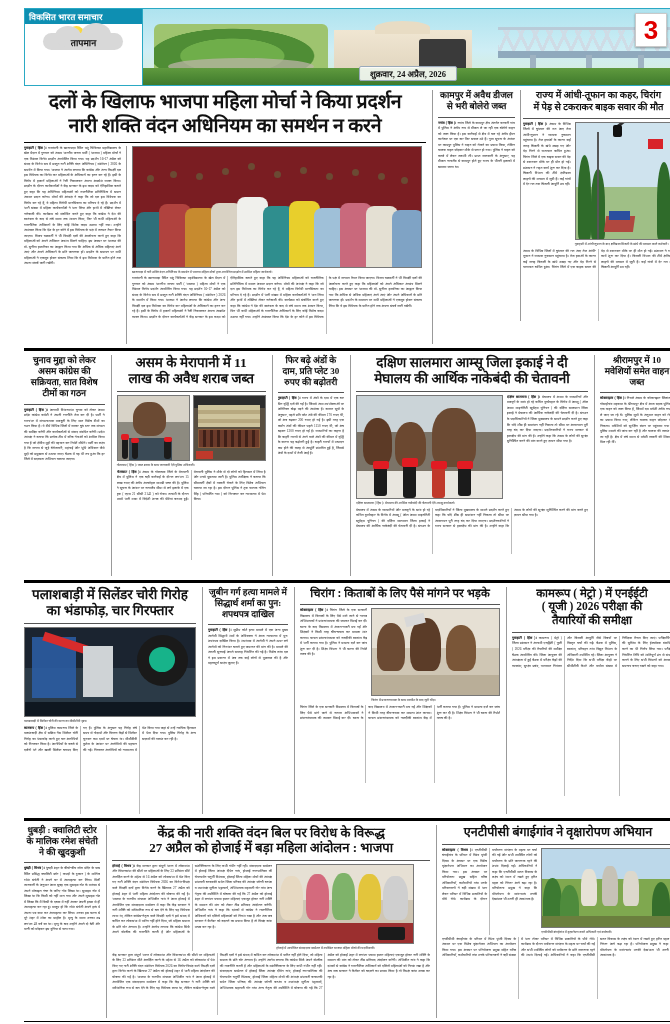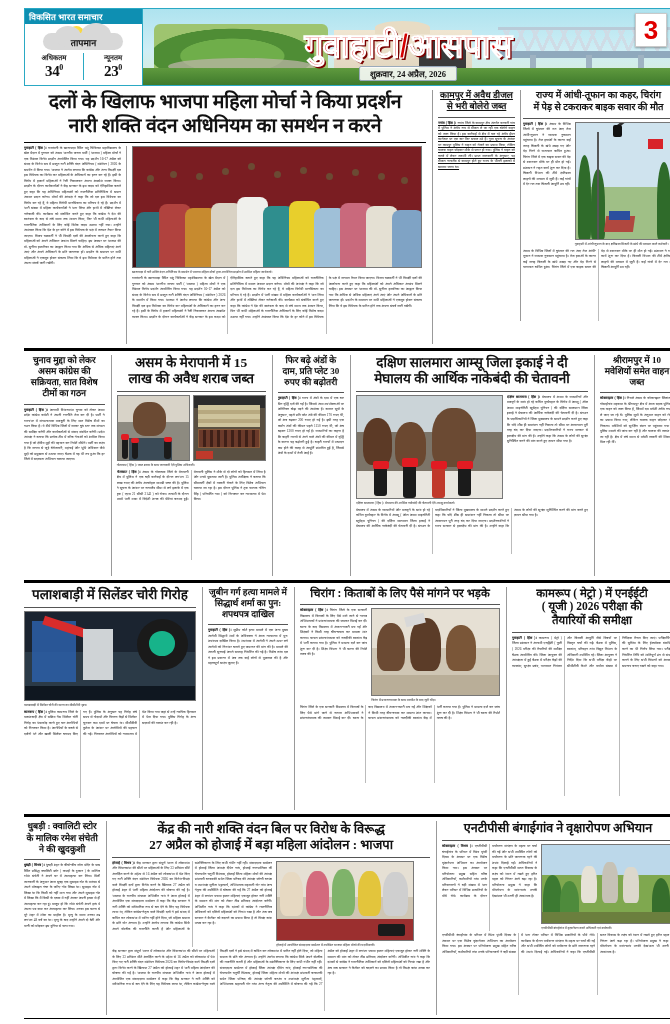--- a/index.html
+++ b/index.html
@@ -137,48 +137,36 @@
   <div class="masthead">
 
     <div class="mast-weather">
       <div class="vb-strip">विकसित भारत समाचार</div>
       <div class="wx-body">
         <div class="cloud-wrap">
           <div class="sun"></div>
           <div class="cloud"></div>
           <div class="wx-label">तापमान</div>
         </div>
-        <div class="wx-cols">
-          <div class="wx-col">
-            <div class="ttl">अधिकतम</div>
-            <div class="val"><span>34</span><sup>0</sup></div>
-          </div>
-          <div class="wx-sep"></div>
-          <div class="wx-col">
-            <div class="ttl">न्यूनतम</div>
-            <div class="val"><span>23</span><sup>0</sup></div>
-          </div>
-        </div>
       </div>
     </div>
 
     <div class="mast-art">
       <div class="sky"></div>
       <div class="park"></div>
       <div class="bldg"></div>
       <div class="monu"></div>
       <div class="bridge">
         <div class="truss"></div>
         <div class="deck"></div>
         <div class="pier" style="left:18%"></div>
         <div class="pier" style="left:50%"></div>
         <div class="pier" style="left:80%"></div>
       </div>
       <div class="greenery"></div>
-      <div class="mast-title">गुवाहाटी/आसपास</div>
       <div class="mast-date">शुक्रवार, 24 अप्रैल, 2026</div>
     </div>
 
     <div class="pagebadge">3</div>
   </div>
 
   <div class="band" style="margin-top:4px;">
 
     <div class="col" style="width:404px;">
       <h1 class="lead">दलों के खिलाफ भाजपा महिला मोर्चा ने किया प्रदर्शन</h1>
@@ -218,21 +206,21 @@
             <div class="head" style="left:93%; top:25%"></div>
           </div>
           <div class="cap" style="margin-top:2px;">खानापाड़ा में नारी शक्ति वंदन अधिनियम के समर्थन में भाजपा महिला मोर्चा द्वारा आयोजित प्रदर्शन में शामिल महिला कार्यकर्ता।</div>
           <div class="body-txt cols3" style="height:58px; margin-top:2px;">राजधानी के खानापाड़ा स्थित पशु चिकित्सा महाविद्यालय के खेल मैदान में गुरुवार को असम भारतीय जनता पार्टी ( भाजपा ) महिला मोर्चा ने एक विशाल विरोध प्रदर्शन आयोजित किया गया। यह प्रदर्शन 16-17 अप्रैल को संसद के विरोध सत्र में प्रस्तुत नारी शक्ति वंदन अधिनियम ( संशोधन ) 2026 के समर्थन में किया गया। भाजपा ने आरोप लगाया कि कांग्रेस और अन्य विपक्षी दल इस विधेयक का विरोध कर महिलाओं के अधिकारों का हनन कर रहे हैं। इसी के विरोध में हजारों महिलाओं ने रैली निकालकर अपना आक्रोश व्यक्त किया। प्रदर्शन के दौरान कार्यकर्ताओं ने केंद्र सरकार के इस कदम को ऐतिहासिक बताते हुए कहा कि यह अधिनियम महिलाओं को राजनीतिक प्रतिनिधित्व में समान अवसर प्रदान करेगा। मोर्चा की अध्यक्ष ने कहा कि जो दल इस विधेयक का विरोध कर रहे हैं, वे महिला विरोधी मानसिकता का परिचय दे रहे हैं। प्रदर्शन में भारी संख्या में महिला कार्यकर्ताओं ने भाग लिया और हाथों में तख्तियां लेकर नारेबाजी की। कार्यक्रम को संबोधित करते हुए कहा कि कांग्रेस ने देश की स्वतंत्रता के बाद से लंबे समय तक शासन किया, फिर भी कभी महिलाओं के राजनीतिक अधिकारों के लिए कोई विशेष कदम उठाया नहीं गया। उन्होंने आश्वस्त किया कि देश के हर कोने में इस विधेयक के पक्ष में जनमत तैयार किया जाएगा। विजय चक्रवर्ती ने भी विपक्षी दलों की आलोचना करते हुए कहा कि महिलाओं को अपने अधिकार अवश्य मिलने चाहिए। इस अवसर पर भाजपा की डॉ. सुनीता हजारिका का आह्वान किया गया कि अधिक से अधिक महिलाएं आगे आएं और अपने अधिकारों के प्रति जागरूक हों। प्रदर्शन के समापन पर सभी महिलाओं ने एकजुट होकर संकल्प लिया कि वे इस विधेयक के पारित होने तक अपना संघर्ष जारी रखेंगी।</div>
         </div>
       </div>
     </div>
 
     <div class="col vsep" style="width:242px; padding-left:5px;">
       <div style="display:flex; gap:5px;">
-        <div style="width:78px;text-decoration:underline;">
+        <div style="width:78px;">
           <h3 class="hd-s">कामपुर में अवैध डीजल से भरी बोलेरो जब्त</h3>
           <div class="rule thin"></div>
           <div class="body-txt" style="height:196px;"><span class="dl">नगांव ( हिंस )।</span> <span>नगांव जिले के कामपुर क्षेत्र अंतर्गत करकरी गांव में पुलिस ने अवैध रूप से डीजल ले जा रही एक बोलेरो वाहन को जब्त किया है। इस कार्रवाई से क्षेत्र में चल रहे अवैध ईंधन कारोबार पर एक बार फिर सवाल उठे हैं। गुप्त सूचना के आधार पर कामपुर पुलिस ने वाहन को रोकने का प्रयास किया, लेकिन चालक वाहन छोड़कर मौके से फरार हो गया। पुलिस ने वाहन को कब्जे में लेकर तलाशी ली। प्राप्त जानकारी के अनुसार, यह डीजल नागालैंड से कामपुर होते हुए राज्य के भीतरी इलाकों में खपाया जाता था।</span></div>
         </div>
         <div style="width:154px; border-left:.7px solid #999; padding-left:2px;">
           <h3 class="hd-s" style="font-size:9.5px;">राज्य में आंधी-तूफान का कहर, चिरांग</h3>
           <h3 class="hd-s" style="font-size:9.5px;">में पेड़ से टकराकर बाइक सवार की मौत</h3>
           <div class="rule thin"></div>
           <div style="display:flex; gap:4px;">
             <div style="width:48px;" class="body-txt"><span class="dl">गुवाहाटी ( हिंस )।</span> <span>असम के विभिन्न जिलों में बुधवार की रात आए तेज आंधी-तूफान ने व्यापक नुकसान पहुंचाया है। तेज हवाओं के कारण कई जगह बिजली के खंभे उखड़ गए और पेड़ गिरने से यातायात बाधित हुआ। चिरांग जिले में एक बाइक सवार की पेड़ से टकराकर मौके पर ही मौत हो गई। प्रशासन ने राहत कार्य शुरू कर दिया है। बिजली विभाग की टीमें क्षतिग्रस्त लाइनों की मरम्मत में जुटी हैं। कई गांवों में देर रात तक बिजली आपूर्ति ठप रही।</span></div>
@@ -262,21 +250,21 @@
 
   <div class="band">
 
     <div class="col" style="width:85px;">
       <h3 class="hd-s">चुनाव मुद्दा को लेकर असम कांग्रेस की सक्रियता, सात विशेष टीमों का गठन</h3>
       <div class="rule thin"></div>
       <div class="body-txt" style="height:168px;"><span class="dl">गुवाहाटी ( हिंस )।</span> <span>आगामी विधानसभा चुनाव को लेकर असम प्रदेश कांग्रेस कमेटी ने अपनी रणनीति तेज कर दी है। पार्टी ने राज्यभर में संगठनात्मक मजबूती के लिए सात विशेष टीमों का गठन किया है। ये टीमें विभिन्न जिलों में जाकर बूथ स्तर तक संगठन की समीक्षा करेंगी और कार्यकर्ताओं से संवाद स्थापित करेंगी। प्रदेश अध्यक्ष ने बताया कि प्रत्येक टीम में वरिष्ठ नेताओं को शामिल किया गया है जो क्षेत्रीय मुद्दों की पहचान कर रिपोर्ट सौंपेंगे। पार्टी का लक्ष्य है कि जनता से जुड़े बेरोजगारी, महंगाई और भूमि अधिकार जैसे मुद्दों को प्रमुखता से उठाया जाए। बैठक में यह भी तय हुआ कि हर जिले में सदस्यता अभियान चलाया जाएगा।</span></div>
     </div>
 
     <div class="col vsep" style="width:155px; padding-left:5px;">
-      <h2 class="hd">असम के मेरापानी में 15</h2>
+      <h2 class="hd">असम के मेरापानी में 11</h2>
       <h2 class="hd">लाख की अवैध शराब जब्त</h2>
       <div class="rule thin"></div>
       <div style="display:flex; gap:3px;">
         <div class="photo presser" style="width:74px; height:66px;">
           <div class="ph-sky"></div>
           <div style="position:absolute; left:22%; top:10%; width:46%; height:52%; background:#6b4a33; border-radius:45% 45% 38% 38%;"></div>
           <div style="position:absolute; left:16%; bottom:0; width:60%; height:34%; background:#3a4a56;"></div>
           <div class="mic" style="left:6%;"></div>
           <div class="mic" style="left:20%; height:28%;"></div>
           <div class="mic" style="left:66%; height:30%;"></div>
@@ -328,20 +316,21 @@
       <div class="body-txt" style="height:166px;"><span class="dl">कोकराझार ( हिंस )।</span> <span>निचले असम के कोकराझार जिलांतर्गत गोसाईगांव महकमा के श्रीरामपुर क्षेत्र में आज सड़क पुलिस ने एक वाहन को जब्त किया है, जिसमें दस मवेशी अवैध रूप से ले जाए जा रहे थे। पुलिस सूत्रों के अनुसार वाहन को रोकने का प्रयास किया गया, लेकिन चालक वाहन छोड़कर भाग निकला। मवेशियों को सुरक्षित स्थान पर पहुंचाया गया है। पुलिस मामले की जांच कर रही है और चालक की तलाश की जा रही है। क्षेत्र में लंबे समय से मवेशी तस्करी की शिकायतें मिल रही थीं।</span></div>
     </div>
   </div>
 
   <div class="hr-blk"></div>
 
   <div class="band">
 
     <div class="col" style="width:172px;">
       <h2 class="hd">पलाशबाड़ी में सिलेंडर चोरी गिरोह</h2>
+      <h2 class="hd">का भंडाफोड़, चार गिरफ्तार</h2>
       <div class="rule thin"></div>
       <div class="photo dark" style="height:90px;">
         <div class="ph-sky"></div>
         <div style="position:absolute; left:4%; top:10%; width:26%; height:70%; background:#2b5fa8; opacity:.85;"></div>
         <div style="position:absolute; left:10%; top:16%; width:40%; height:10%; background:#d82c2c; transform:rotate(18deg);"></div>
         <div style="position:absolute; left:34%; top:20%; width:18%; height:58%; background:#cfd3d6;"></div>
         <div style="position:absolute; right:4%; top:8%; width:30%; height:58%; background:#1a1a1a; border-radius:50%;"></div>
         <div style="position:absolute; right:12%; top:22%; width:15%; height:28%; background:#17b38a; border-radius:50%;"></div>
         <div style="position:absolute; left:0; bottom:0; width:100%; height:16%; background:#0f1720;"></div>
       </div>

